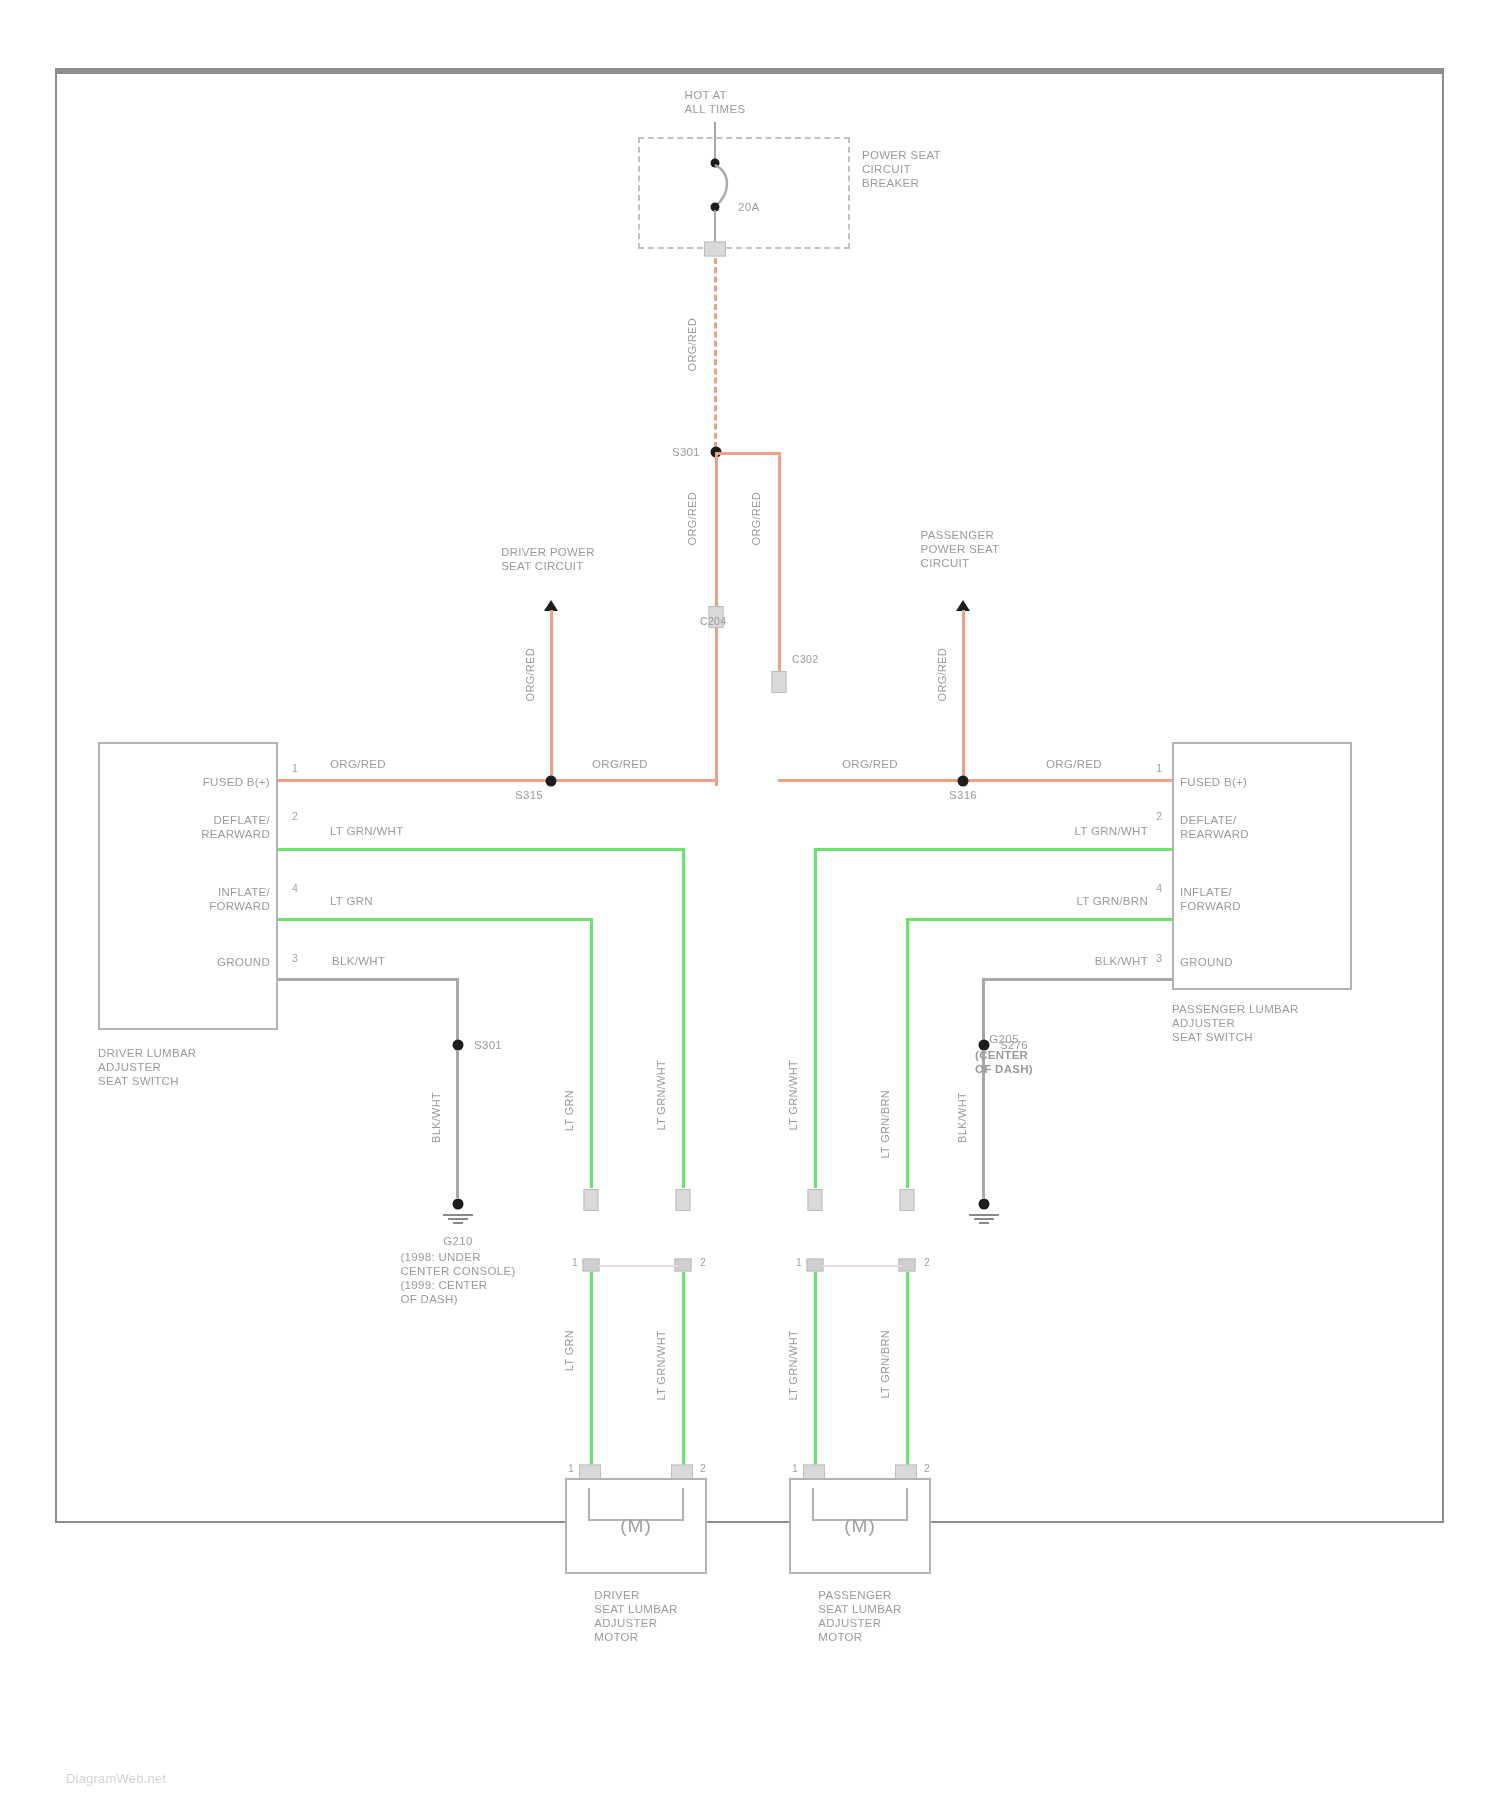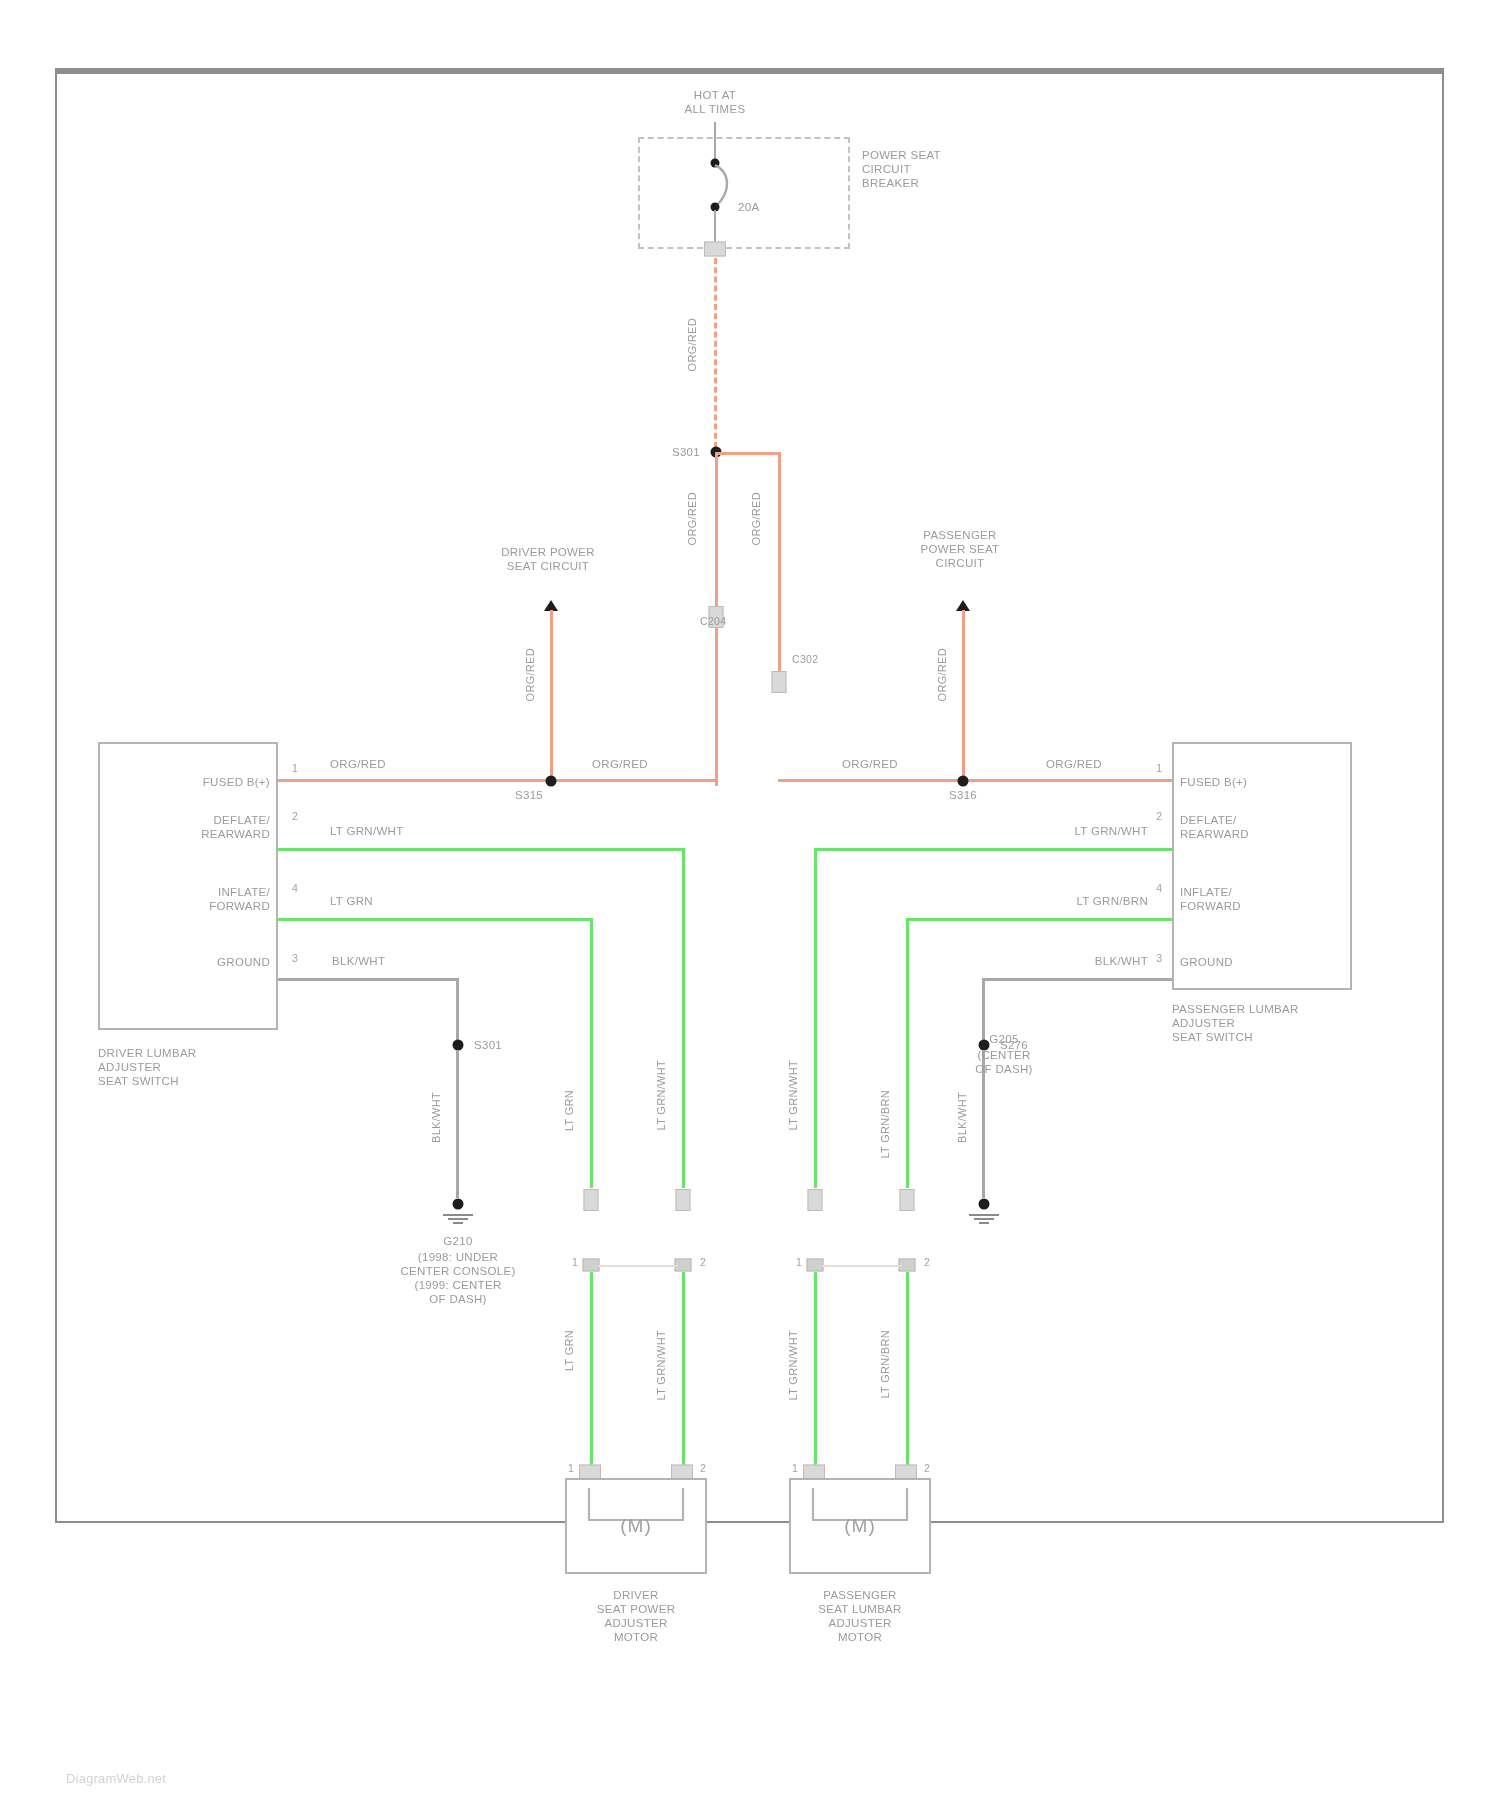--- a/index.html
+++ b/index.html
@@ -6,21 +6,21 @@
   body{width:1500px;height:1814px;position:relative;
        font-family:"Liberation Sans",sans-serif;color:#9a9a9a;}
 
   
   #frame{position:absolute;left:55px;top:68px;width:1389px;height:1455px;
          border:2px solid #8d8d8d;background:#fff;box-sizing:border-box;}
 
   
   .lbl{position:absolute;font-size:11.5px;letter-spacing:.3px;color:#9b9b9b;
        line-height:14px;white-space:pre;}
-  .lbl.c{text-align:center;transform:translateX(-50%);}
+  .lbl.c{text-align:left;transform:translateX(-50%);}
   .lbl.r{text-align:right;transform:translateX(-100%);}
   .vert{position:absolute;font-size:11px;color:#9b9b9b;white-space:pre;
         writing-mode:vertical-rl;text-orientation:mixed;transform:rotate(180deg);
         line-height:13px;letter-spacing:.3px;}
 
   
   .w{position:absolute;background:#f0a183;}
   .wh{height:3px;}
   .wv{width:3px;}
   .grn{background:#6ae36a;}
@@ -236,21 +236,21 @@
 <div class="vert" style="left:956px;top:1092px;">BLK/WHT</div>
 
 <div class="dot" style="left:984px;top:1204px;"></div>
 <div class="gnd" style="left:984px;top:1212px;">
   <i style="width:30px"></i>
     <i style="width:20px"></i>
     <i style="width:10px"></i>
 </div>
 
 <div class="lbl c" style="left:1004px;top:1032px;">G205</div>
-<div class="lbl c" style="left:1004px;top:1048px;">(CENTER
+<div class="lbl c" style="left:1004px;top:1048px;font-weight:bold;">(CENTER
 OF DASH)</div>
 
 <div class="conn" style="left:591px;top:1200px;"></div>
 <div class="cup" style="left:591px;top:1265px;"></div>
 
 <div class="conn" style="left:683px;top:1200px;"></div>
 <div class="cup" style="left:683px;top:1265px;"></div>
 <div class="pin" style="left:572px;top:1256px;">1</div>
 <div class="pin" style="left:700px;top:1256px;">2</div>
 
@@ -279,21 +279,21 @@
 <div class="pin" style="left:568px;top:1462px;">1</div>
 <div class="pin" style="left:700px;top:1462px;">2</div>
 
 <div class="motor" style="left:565px;top:1478px;width:142px;height:96px;">
   <svg width="138" height="60" viewBox="0 0 138 60" style="position:absolute;left:0;top:6px;">
     <path d="M22 2 L22 34 L116 34 L116 2" stroke="#b4b4b4" stroke-width="2.2" fill="none"></path>
   </svg>
   <span class="mglyph">(M)</span>
 </div>
 <div class="lbl c" style="left:636px;top:1588px;">DRIVER
-SEAT POWER
+SEAT LUMBAR
 ADJUSTER
 MOTOR</div>
 
 <div class="conn h" style="left:814px;top:1472px;"></div>
 <div class="conn h" style="left:906px;top:1472px;"></div>
 <div class="pin" style="left:792px;top:1462px;">1</div>
 <div class="pin" style="left:924px;top:1462px;">2</div>
 
 <div class="motor" style="left:789px;top:1478px;width:142px;height:96px;">
   <svg width="138" height="60" viewBox="0 0 138 60" style="position:absolute;left:0;top:6px;">

